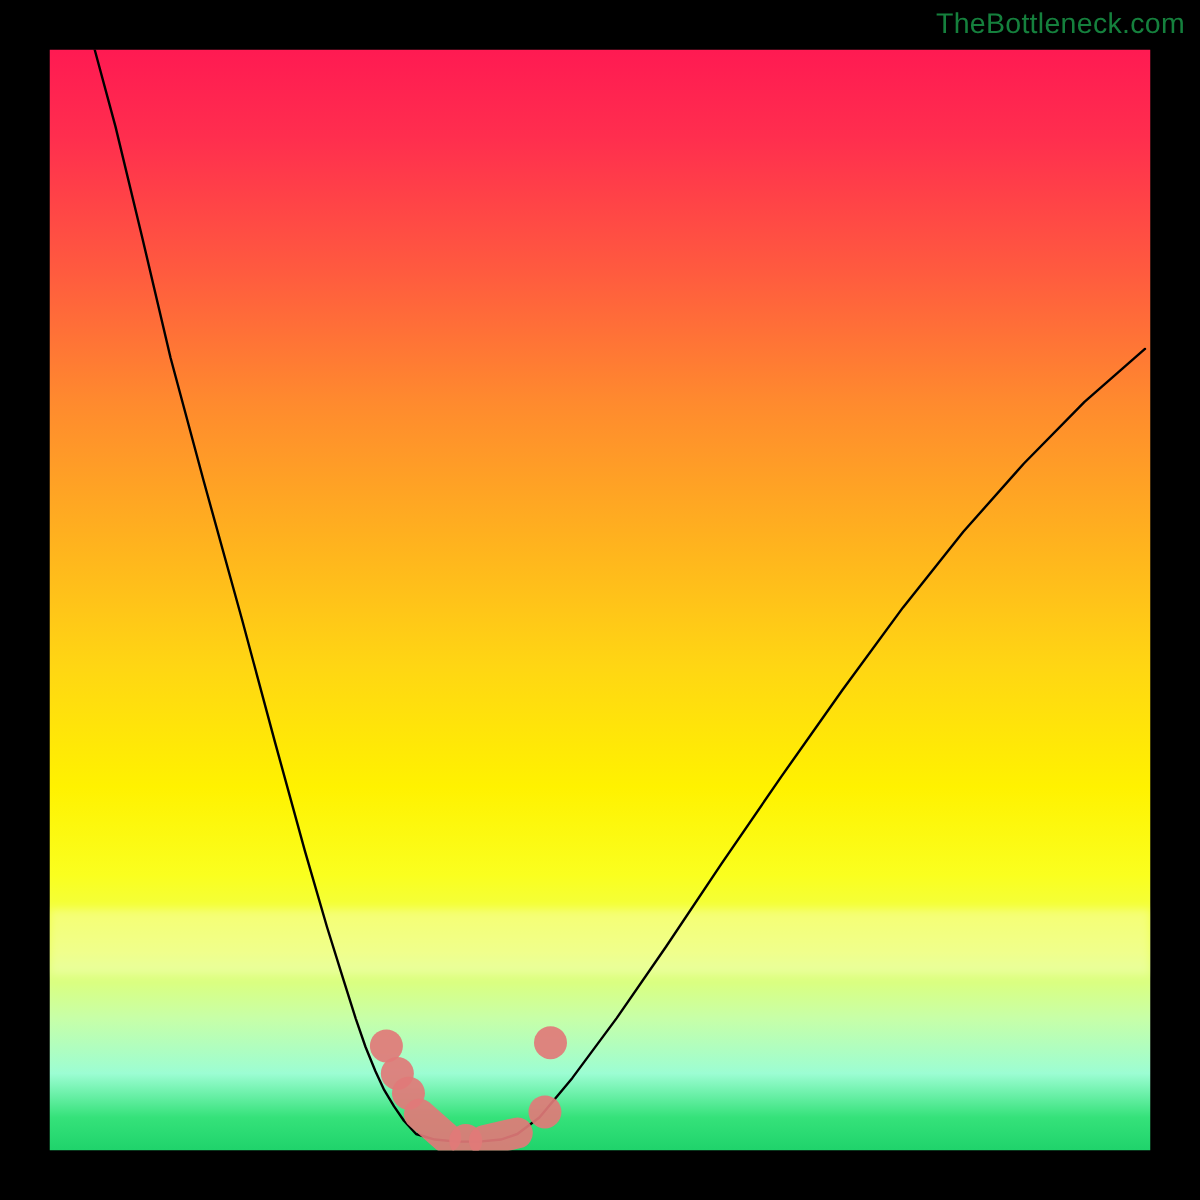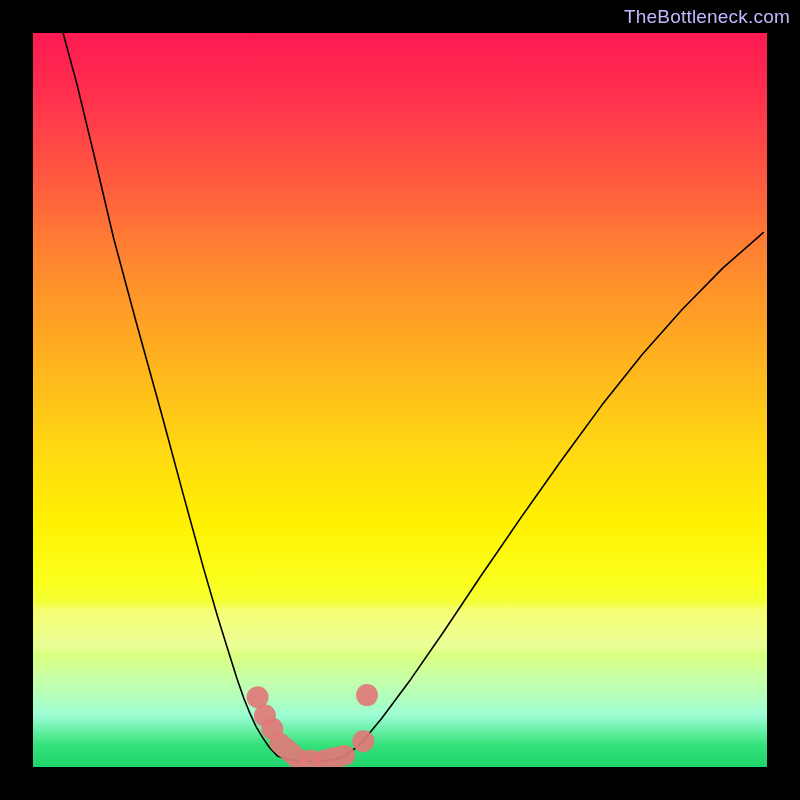--- a/index.html
+++ b/index.html
@@ -76,21 +76,21 @@
 
   .marker {
     fill: #e17a78;
     fill-opacity: 0.92;
   }
 
   .watermark {
     position: absolute;
     top: 6px;
     right: 10px;
-    color: #c4b5fd;
+    color: #15803d;
     font-size: 19px;
     letter-spacing: 0.2px;
   }
 </style>
 </head>
 <body>
 
 <div class="frame">
   <div class="plot-area">
     <div class="gradient"></div>

